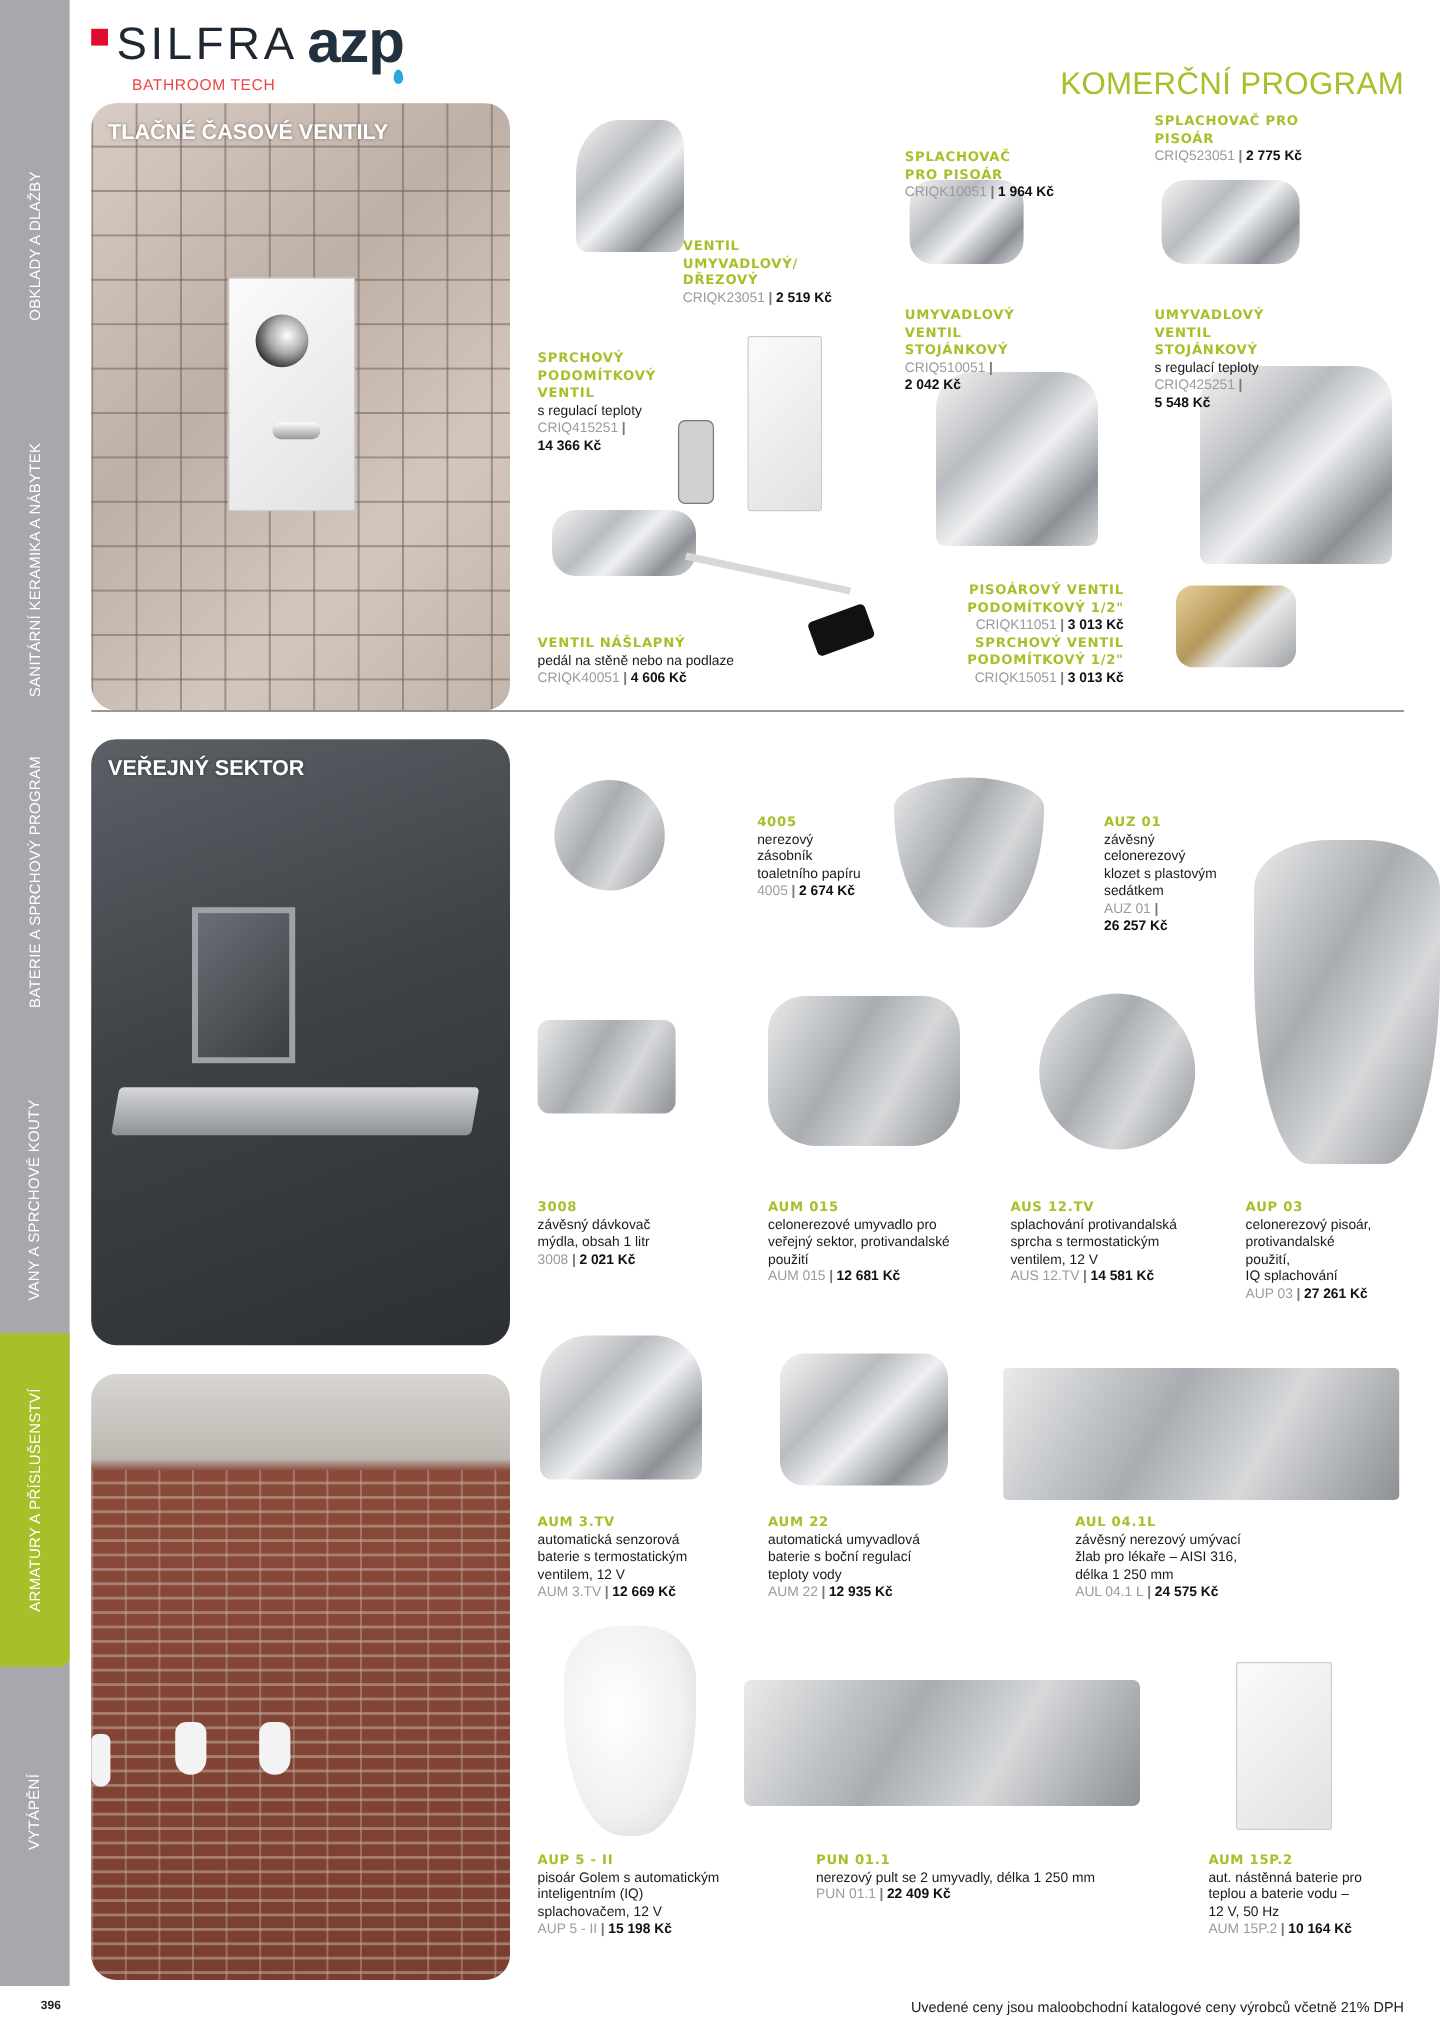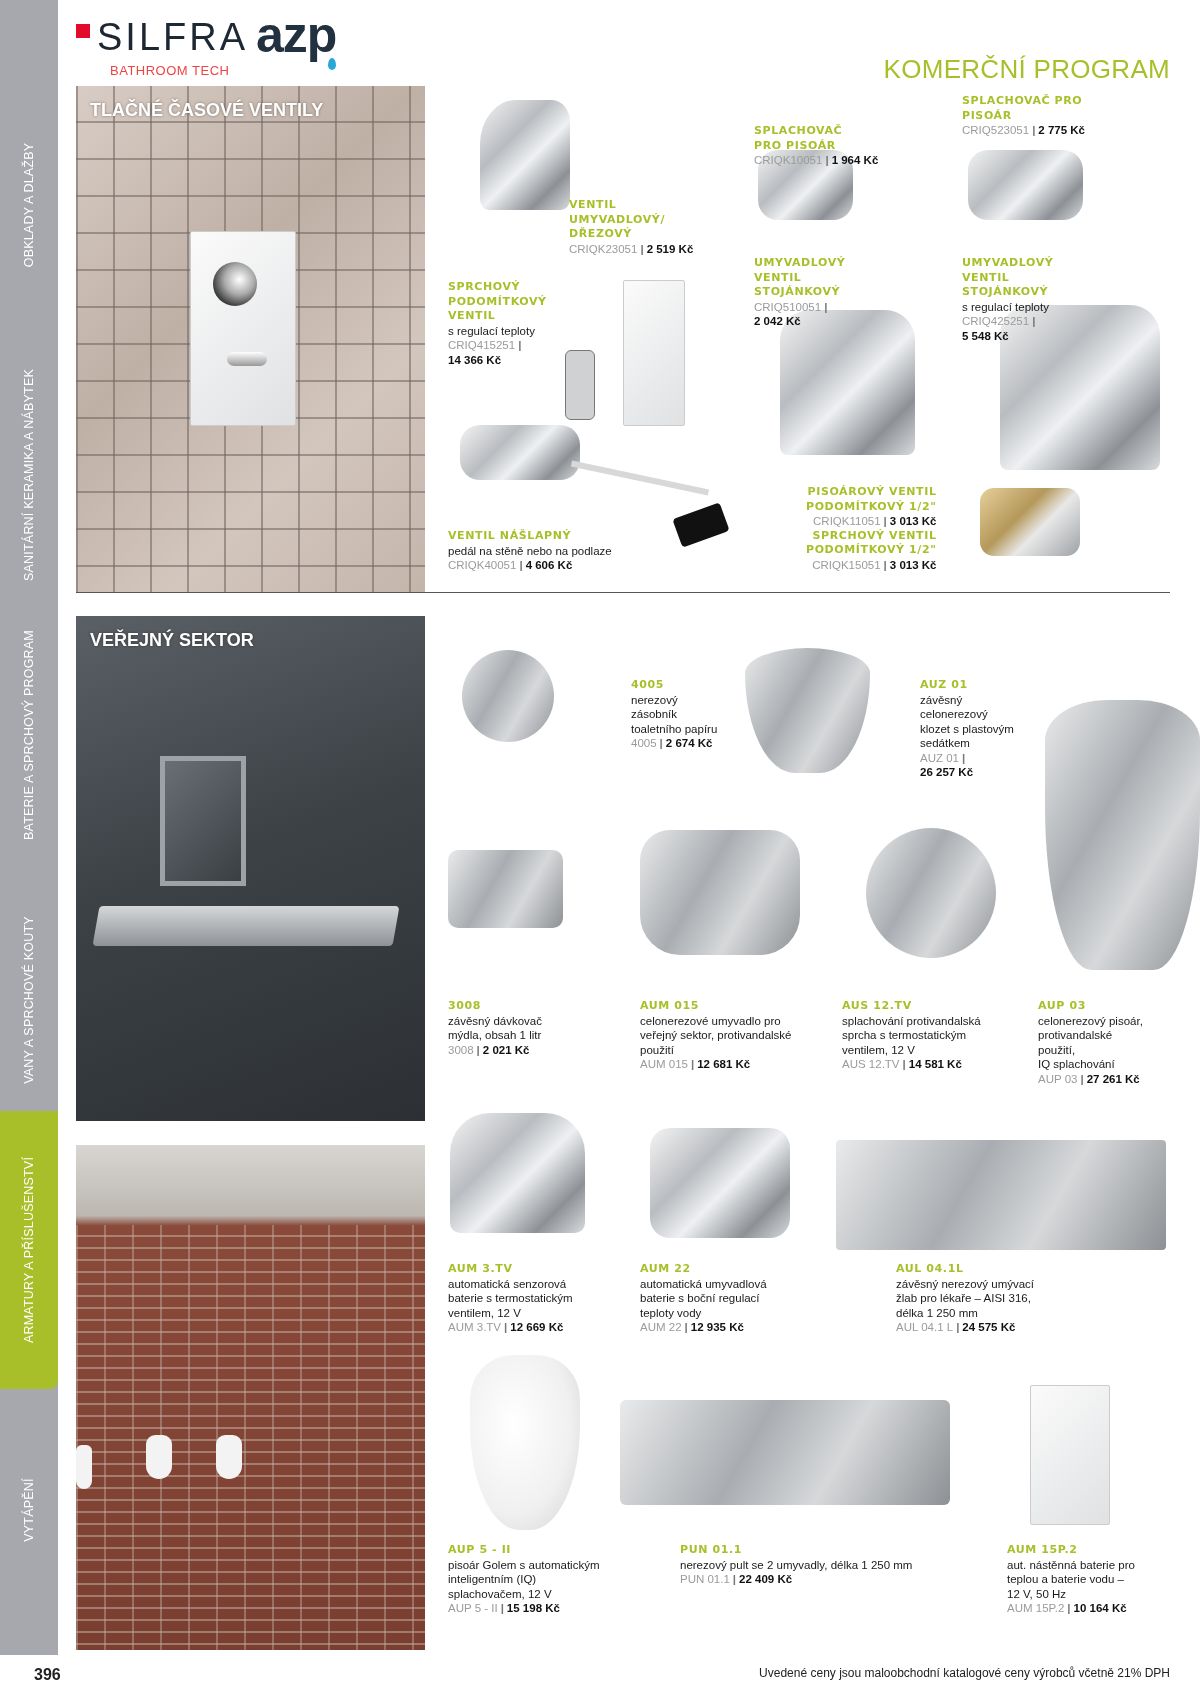--- a/index.html
+++ b/index.html
@@ -4,32 +4,32 @@
 <style>
   * { box-sizing: border-box; margin: 0; padding: 0; }
   html, body { width: 1200px; height: 1685px; background: #fff; overflow: hidden; }
   body { position: relative; font-family: "Liberation Sans", sans-serif; color: #1a1a1a; }
 
   
   .sidebar { position: absolute; left: 0; top: 0; width: 58px; height: 1655px; background: #a7a8ad; }
   .tab { position: absolute; left: 0; width: 58px; display: flex; align-items: center; justify-content: center; }
   .tab span { display: block; transform: rotate(-90deg); white-space: nowrap; color: #fff; font-size: 12.5px; letter-spacing: 0.2px; font-family: "Liberation Sans", sans-serif; }
   .tab.active { background: #a9bf2a; border-bottom-right-radius: 8px; }
-  .page-num { position: absolute; left: 34px; top: 1666px; font-weight: bold; font-size: 16px; color: #222; }
+  .page-num { position: absolute; left: 34px; top: 1666px; font-weight: bold; font-size: 10px; color: #222; }
 
   
   .logo-mark { position: absolute; left: 76px; top: 24px; width: 14px; height: 14px; background: #e30b2b; }
   .logo-silfra { position: absolute; left: 97px; top: 16px; font-size: 38px; letter-spacing: 3px; color: #1e2832; font-weight: normal; }
   .logo-tag { position: absolute; left: 110px; top: 63px; font-size: 13px; color: #ef4444; letter-spacing: 0.5px; }
   .logo-azp { position: absolute; left: 256px; top: 6px; font-size: 50px; font-weight: bold; color: #22313f; letter-spacing: -1px; }
   .logo-drop { position: absolute; left: 328px; top: 58px; width: 8px; height: 12px; background: #2aa7d9; border-radius: 50% 50% 50% 50% / 60% 60% 40% 40%; }
   .program-title { position: absolute; right: 30px; top: 54px; font-size: 26px; color: #a9bf2a; letter-spacing: 0.3px; }
 
   
-  .hero { position: absolute; left: 76px; width: 349px; overflow: hidden; }
+  .hero { position: absolute; left: 76px; width: 349px; overflow: hidden; border-radius: 21px; }
   .hero-title { position: absolute; left: 14px; top: 14px; color: #fff; font-weight: bold; font-size: 18px; text-shadow: 0 0 3px rgba(0,0,0,0.4); }
   .hero-tiles { top: 86px; height: 506px;
     background-color: #cbbcb2;
     background-image:
       linear-gradient(90deg, rgba(110,100,95,0.55) 2px, transparent 2px),
       linear-gradient(0deg, rgba(110,100,95,0.55) 2px, transparent 2px),
       linear-gradient(135deg, #d8ccc4 0%, #bfb0a6 40%, #d3c6bd 70%, #c4b5ab 100%);
     background-size: 37px 37px, 37px 37px, 100% 100%; }
   .hero-concrete { top: 616px; height: 505px;
     background: linear-gradient(160deg, #5b6066 0%, #3d4247 45%, #2c3034 100%); }
@@ -130,21 +130,21 @@
   <div class="name">SPLACHOVAČ PRO</div>
   <div class="name">PISOÁR</div>
   <div><span class="code">CRIQ523051</span><span class="sep">|</span><span class="price">2 775 Kč</span></div>
 </div>
 <div class="prod" style="left:569px;top:198px;">
   <div class="name">VENTIL</div>
   <div class="name">UMYVADLOVÝ/</div>
   <div class="name">DŘEZOVÝ</div>
   <div><span class="code">CRIQK23051</span><span class="sep">|</span><span class="price">2 519 Kč</span></div>
 </div>
-<div class="prod" style="left:448px;top:280px;">
+<div class="prod" style="left:448px;top:292px;">
   <div class="name">SPRCHOVÝ</div>
   <div class="name">PODOMÍTKOVÝ</div>
   <div class="name">VENTIL</div>
   <div>s regulací teploty</div>
   <div><span class="code">CRIQ415251</span><span class="sep">|</span></div>
   <div class="price">14 366 Kč</div>
 </div>
 <div class="prod" style="left:754px;top:256px;">
   <div class="name">UMYVADLOVÝ</div>
   <div class="name">VENTIL</div>

